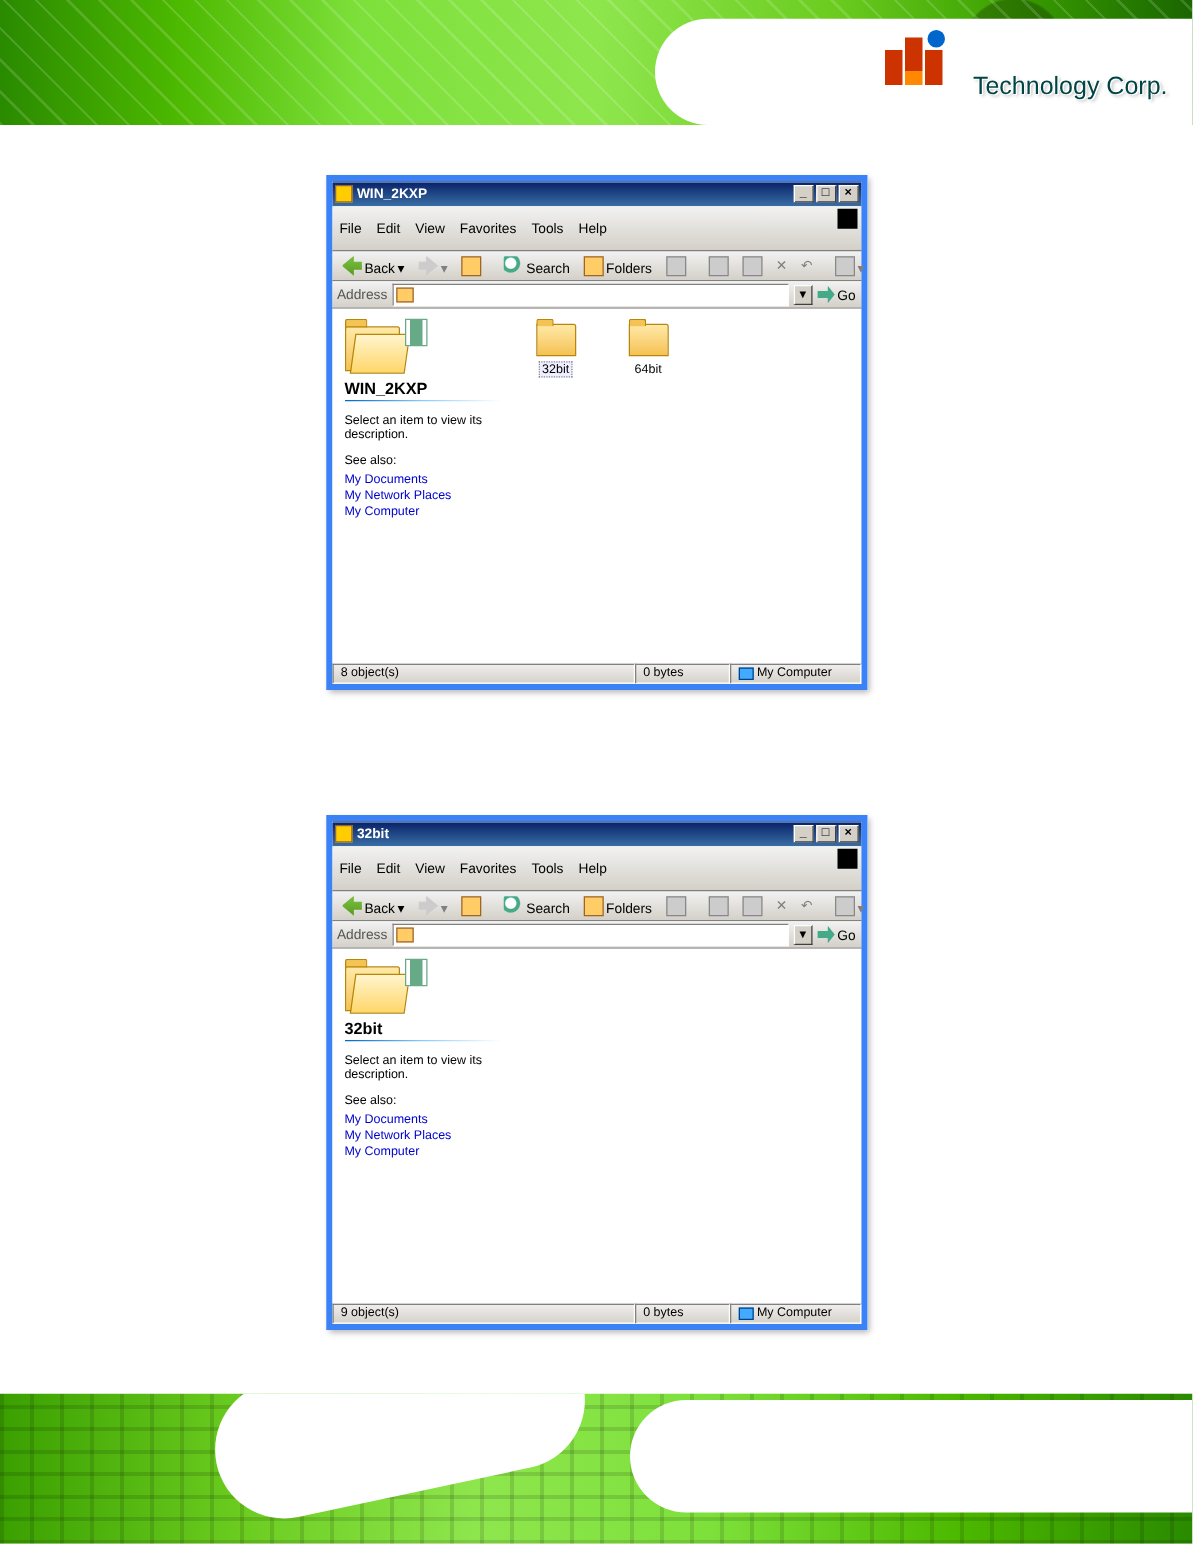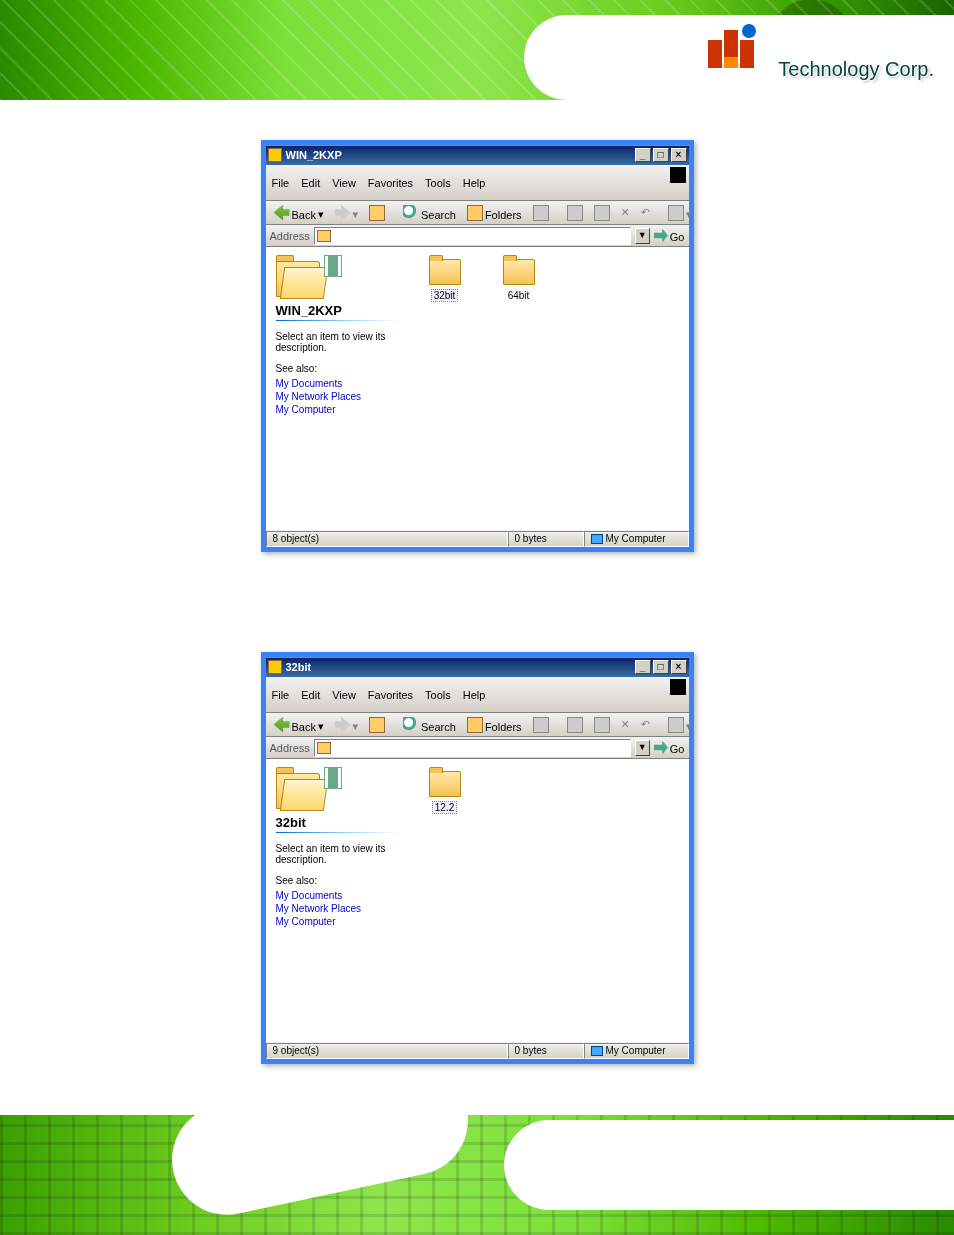--- a/index.html
+++ b/index.html
@@ -250,26 +250,20 @@
             <div class="bf-page"></div>
         </div>
         <div class="foldername">32bit</div>
         <div class="divider"></div>
         <div class="sel-hint">Select an item to view its description.</div>
         <div class="seealso">See also:</div>
         <span class="link">My Documents</span>
         <span class="link">My Network Places</span>
         <span class="link">My Computer</span>
       </div>
-      <div class="filearea">
-        <div class="fitem">
-          <div class="smfolder"></div>
-          <span class="flabel sel">12.2</span>
-        </div>
-      </div>
     </div>
     <div class="statusbar">
       <div class="sb-cell sb-c1">9 object(s)</div>
       <div class="sb-cell sb-c2">0 bytes</div>
       <div class="sb-cell sb-c3">
           <span class="comp-icon"></span>
           <span>My Computer</span>
         </div>
     </div>
   </div>

